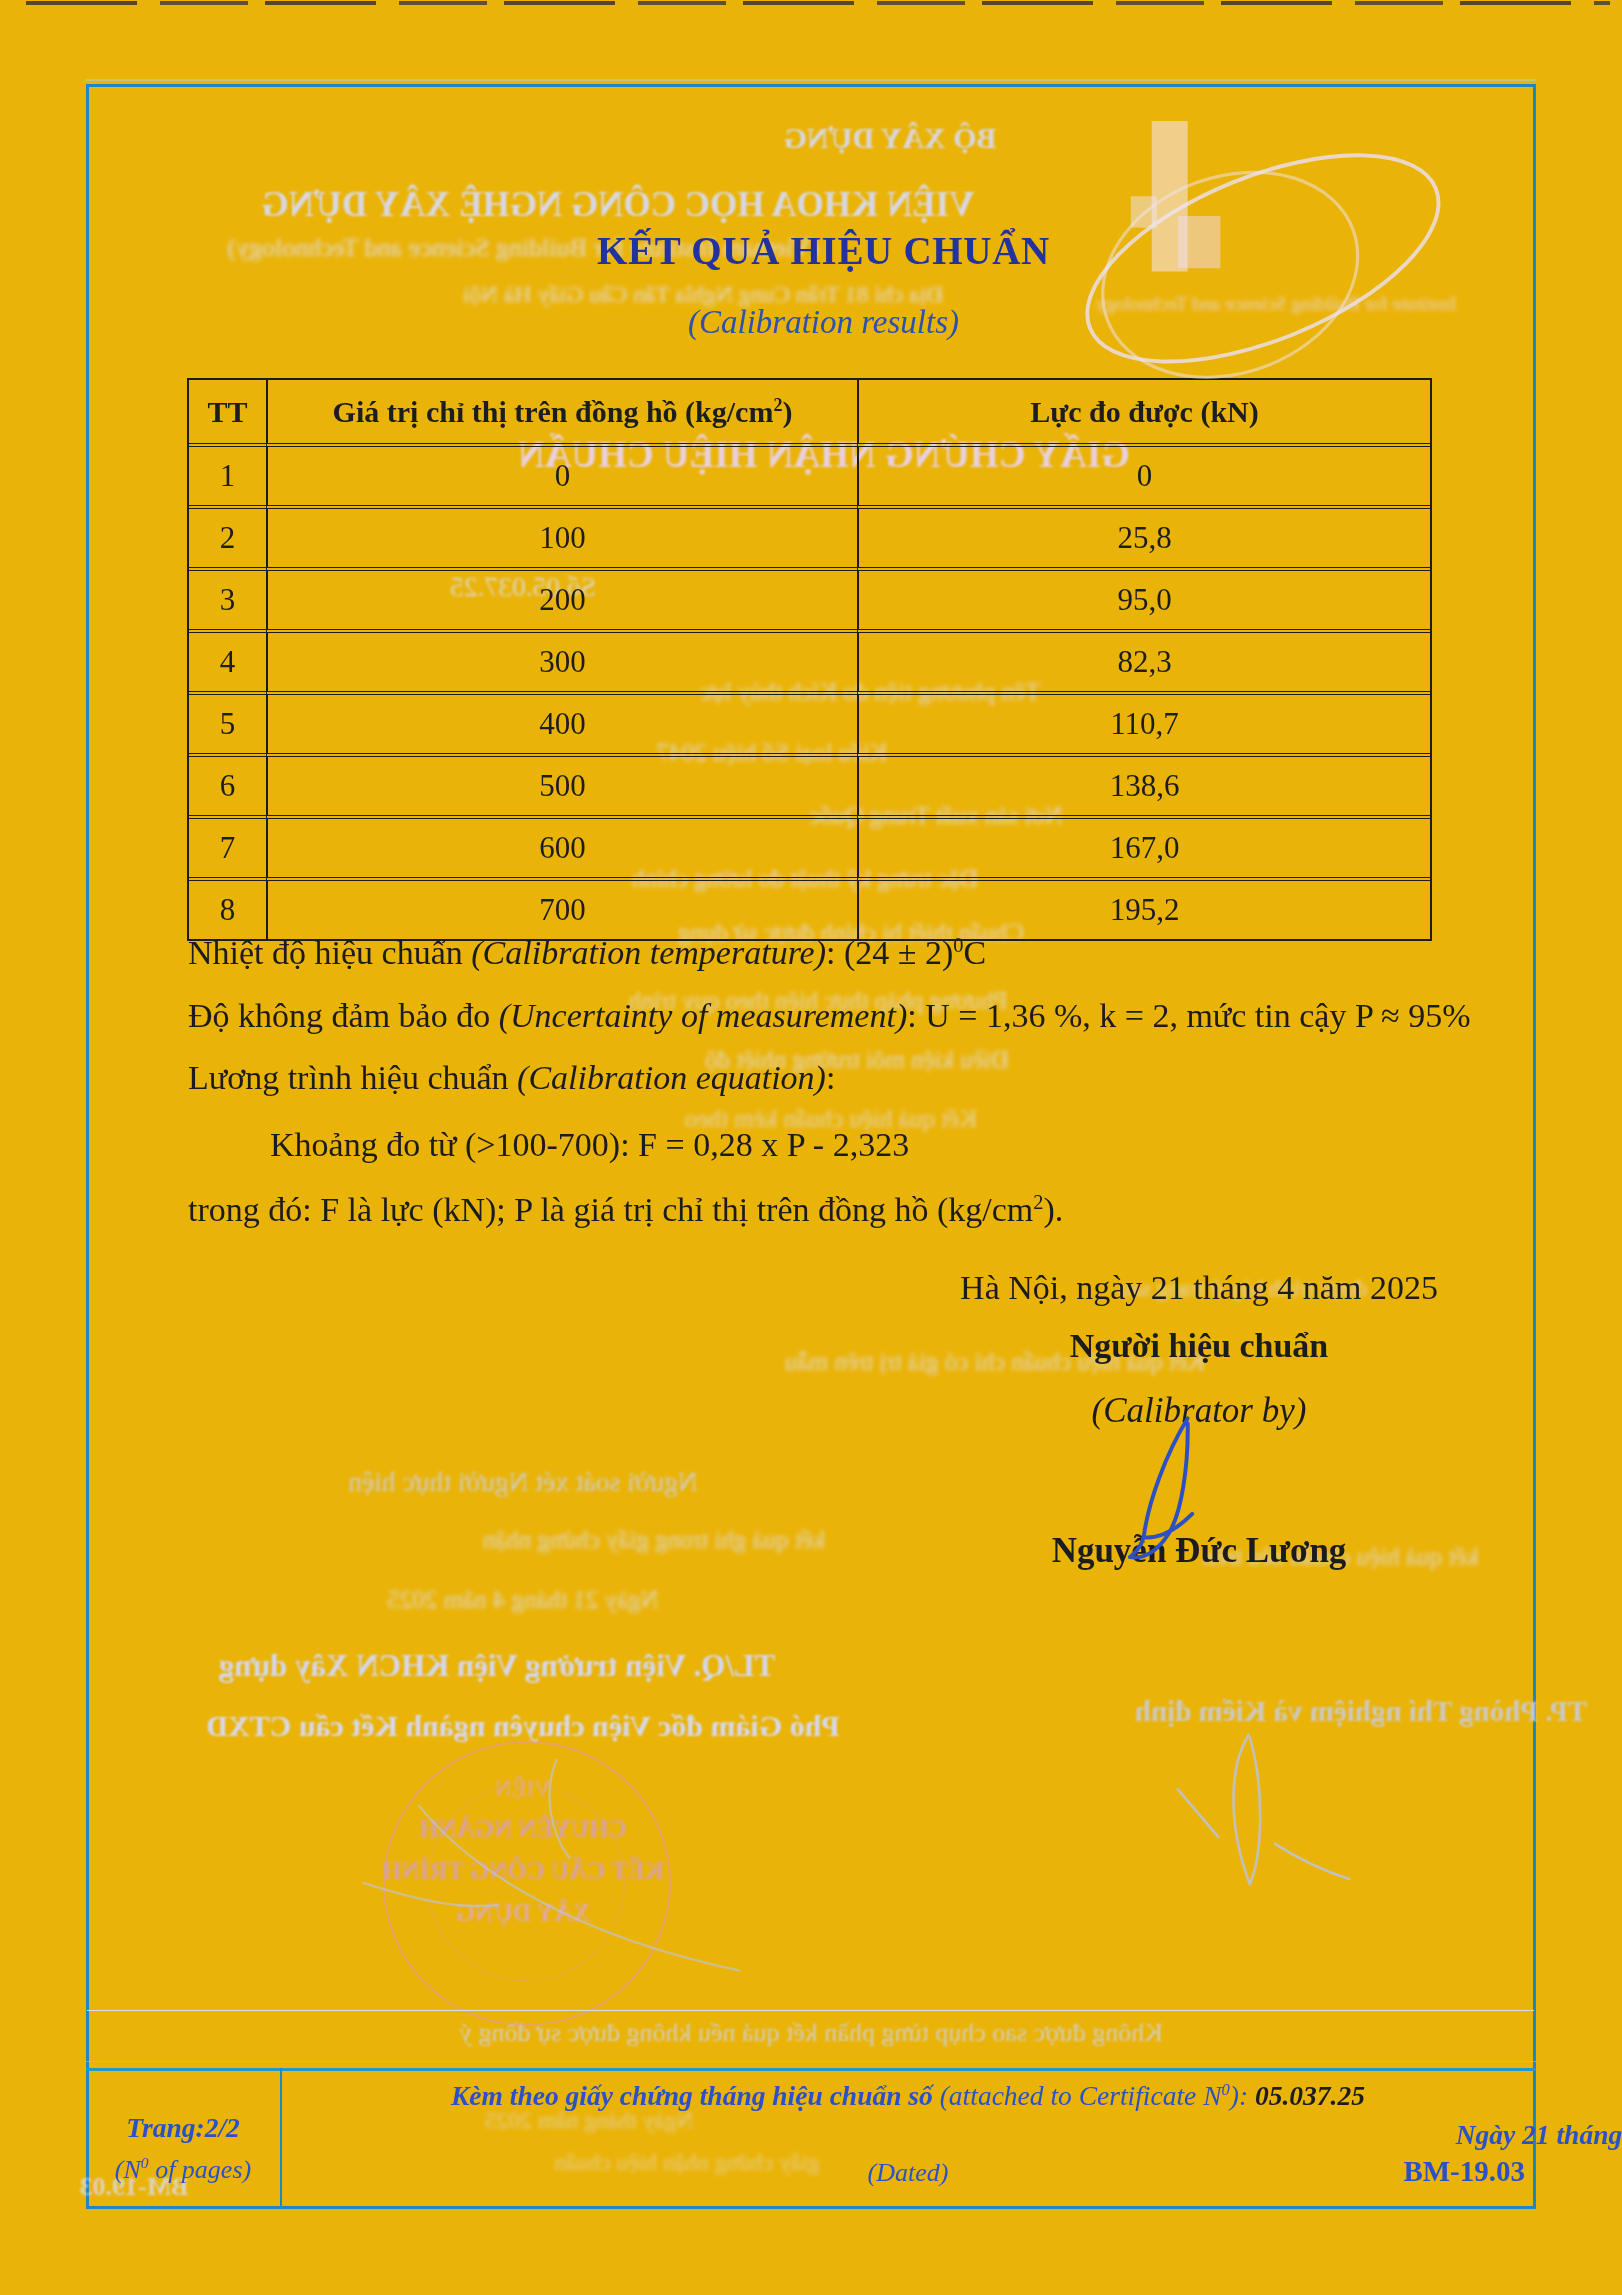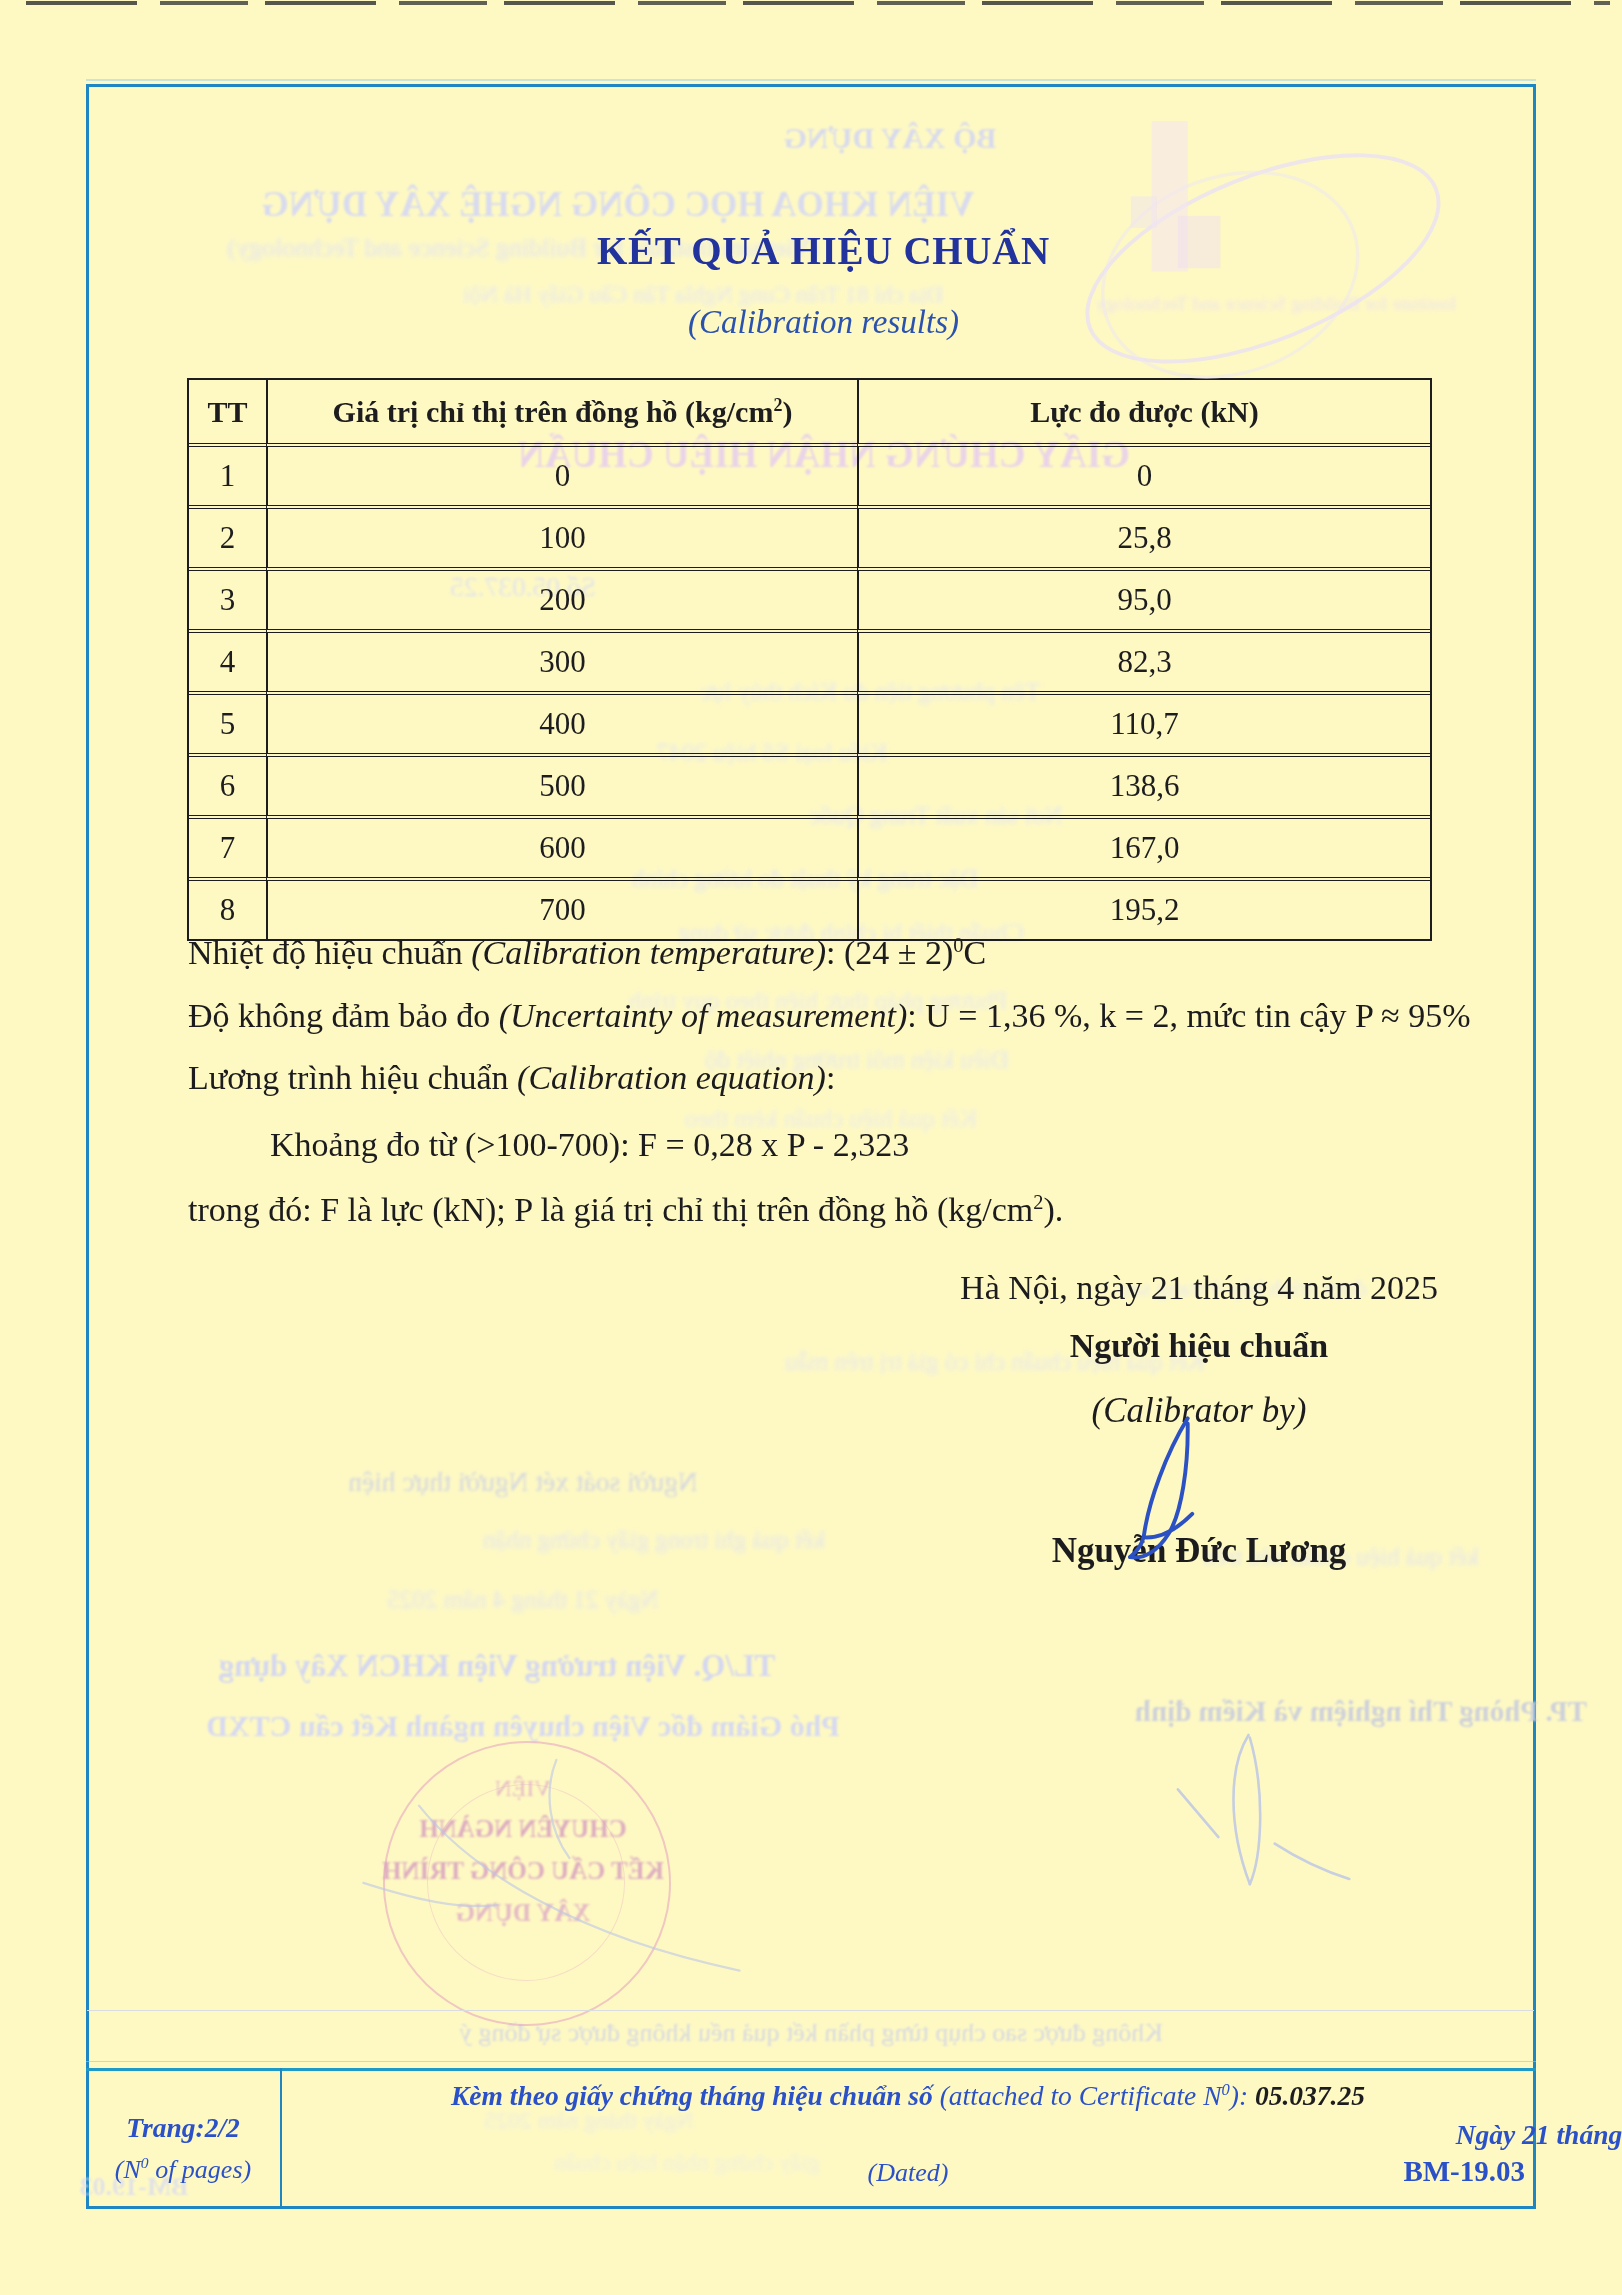--- a/index.html
+++ b/index.html
@@ -1,17 +1,17 @@
 <!DOCTYPE html>
 <html style="font-size:10.5px"><head>
 <meta charset="utf-8">
 <style>
   html,body{margin:0;padding:0;background:#e8e8e8;}
   .page{
-    position:relative;width:1623px;height:2295px;background:#fef9c3;
+    position:relative;width:1623px;height:2295px;background:#eab308;
     font-family:"Liberation Serif",serif;color:#1c1c1e;overflow:hidden;
   }
   
   .scan-line{position:absolute;left:26px;top:1.3px;width:1584px;height:3.3px;
     background:repeating-linear-gradient(90deg,#2e2e2e 0 111px,transparent 111px 134px,#3a3a3a 134px 222px,transparent 222px 239px);
     opacity:.8;}
   
   .border-box{position:absolute;left:86px;top:84px;width:1450px;height:2125px;
     border:3.3px solid #1e86c2;box-sizing:border-box;}
   .border-echo{position:absolute;left:86px;top:79px;width:1450px;height:2px;background:#9fd4e8;opacity:.55;}

